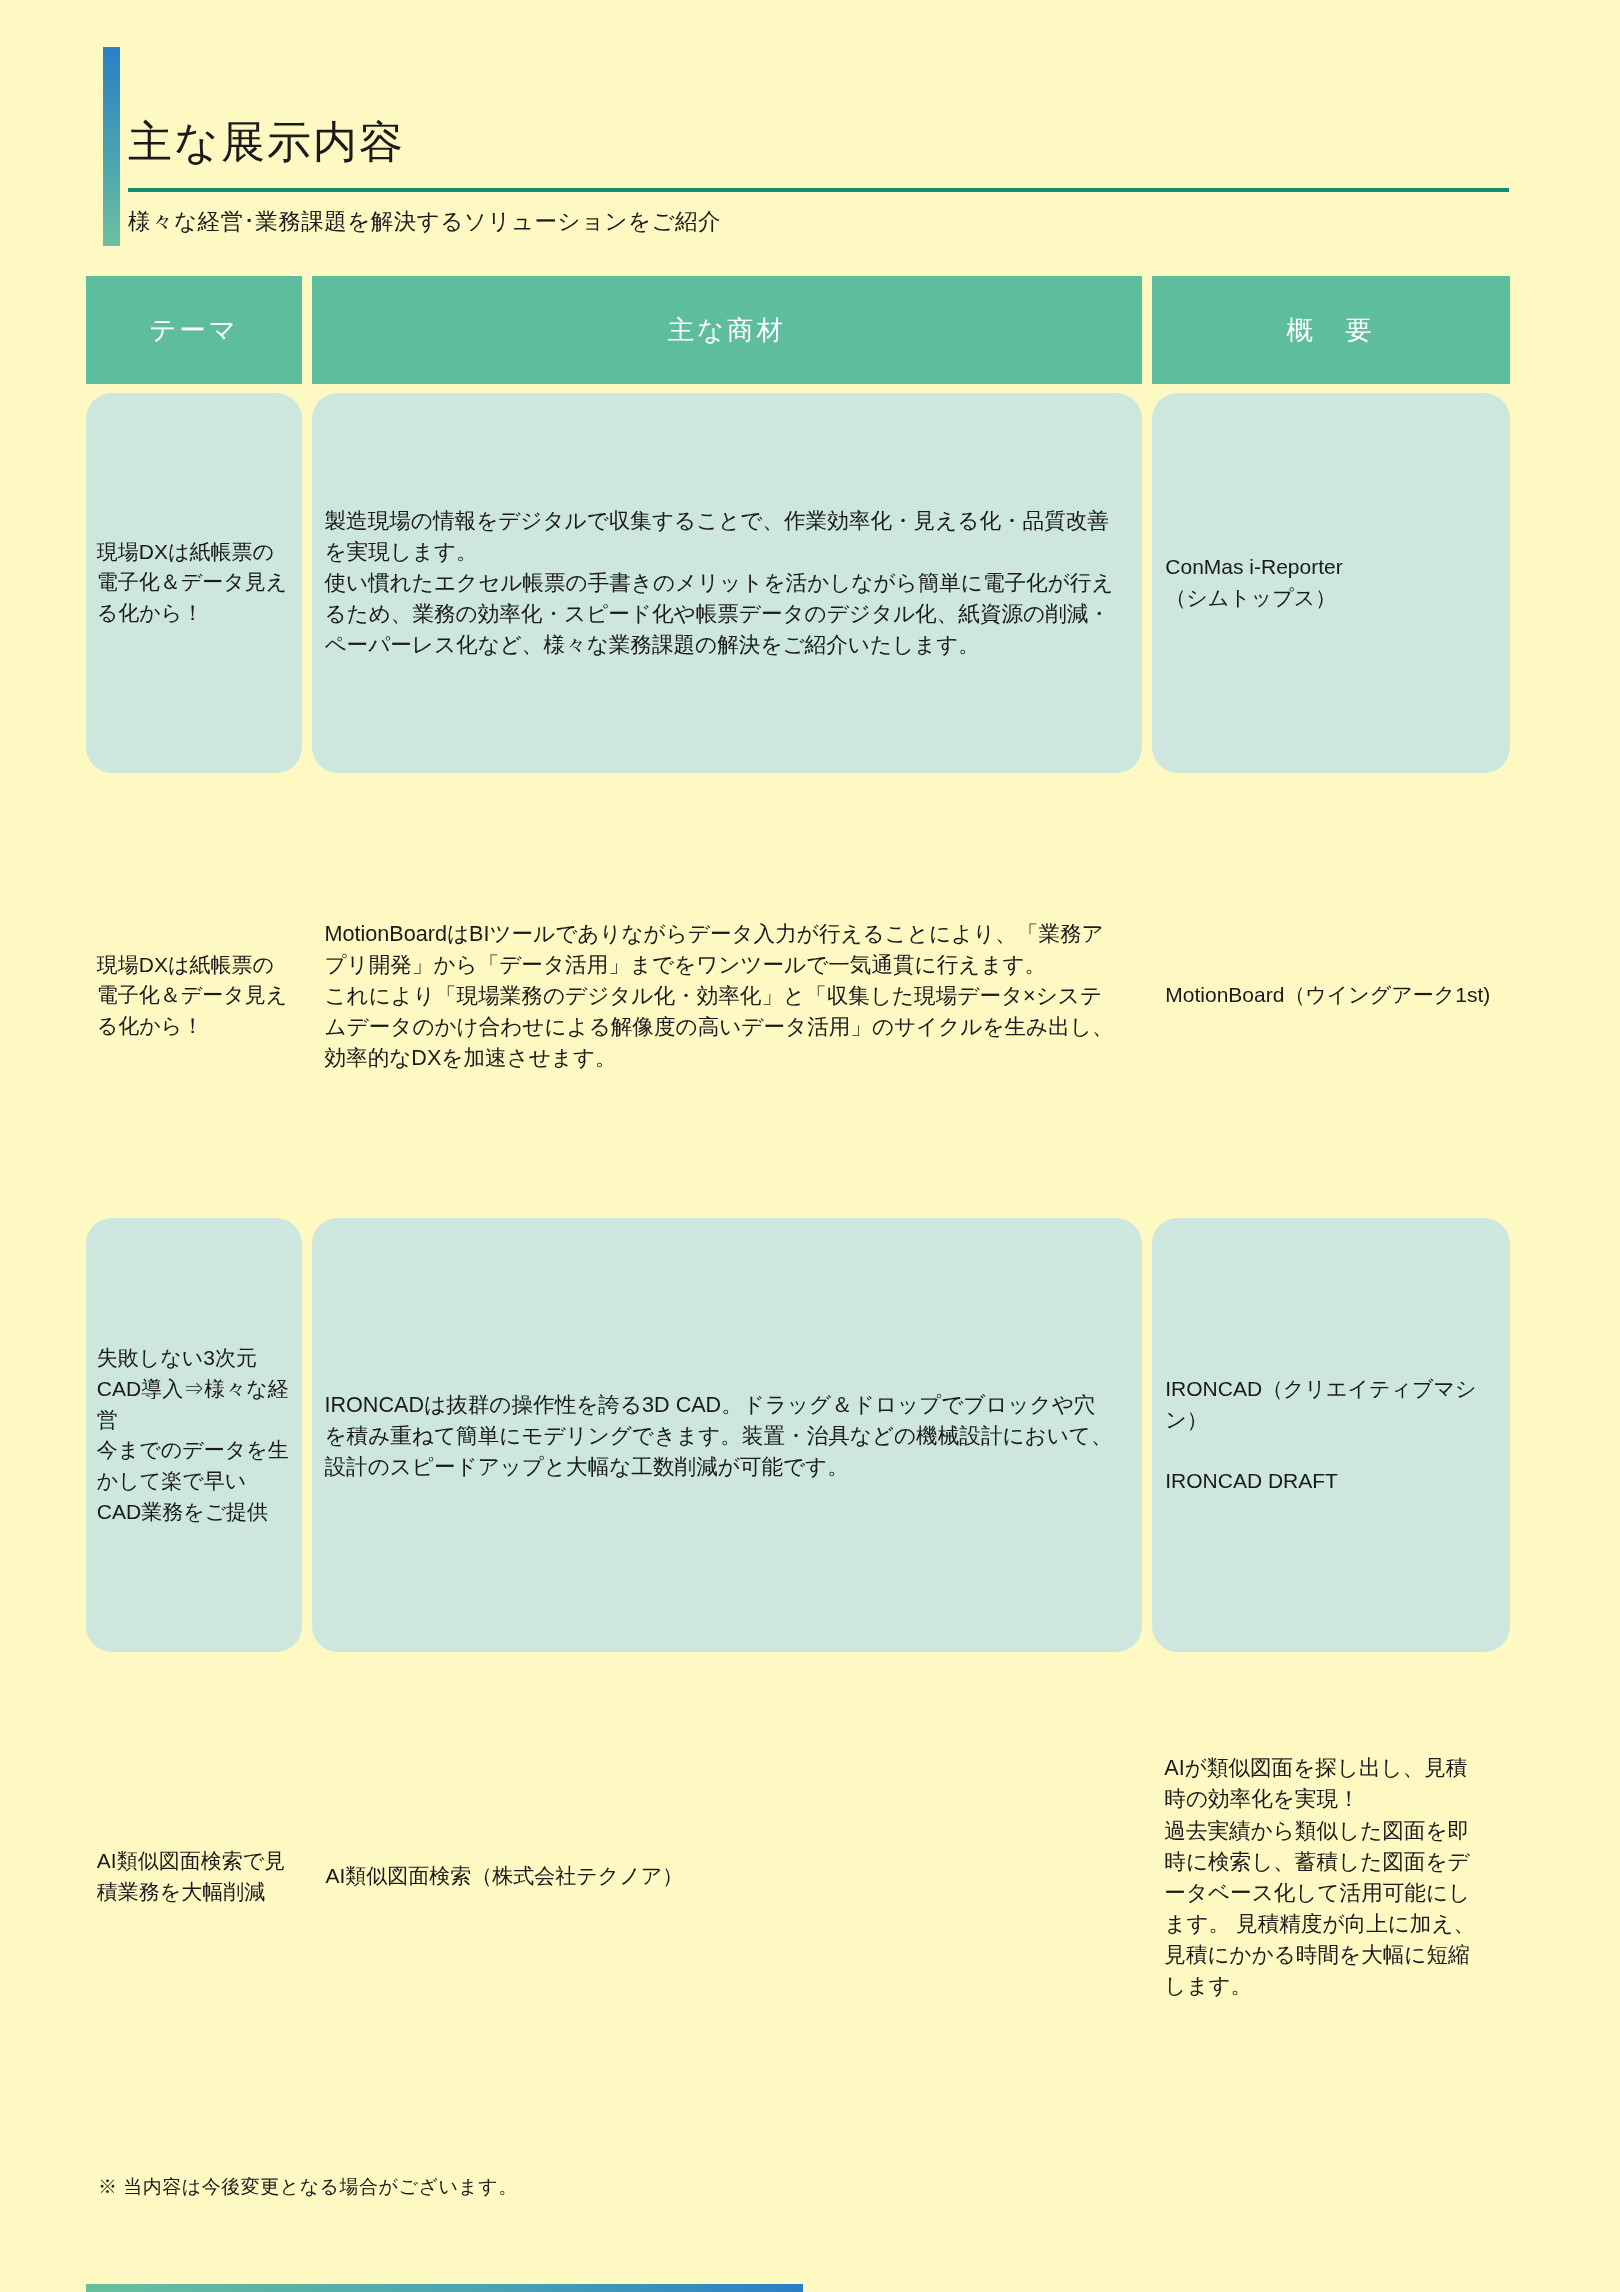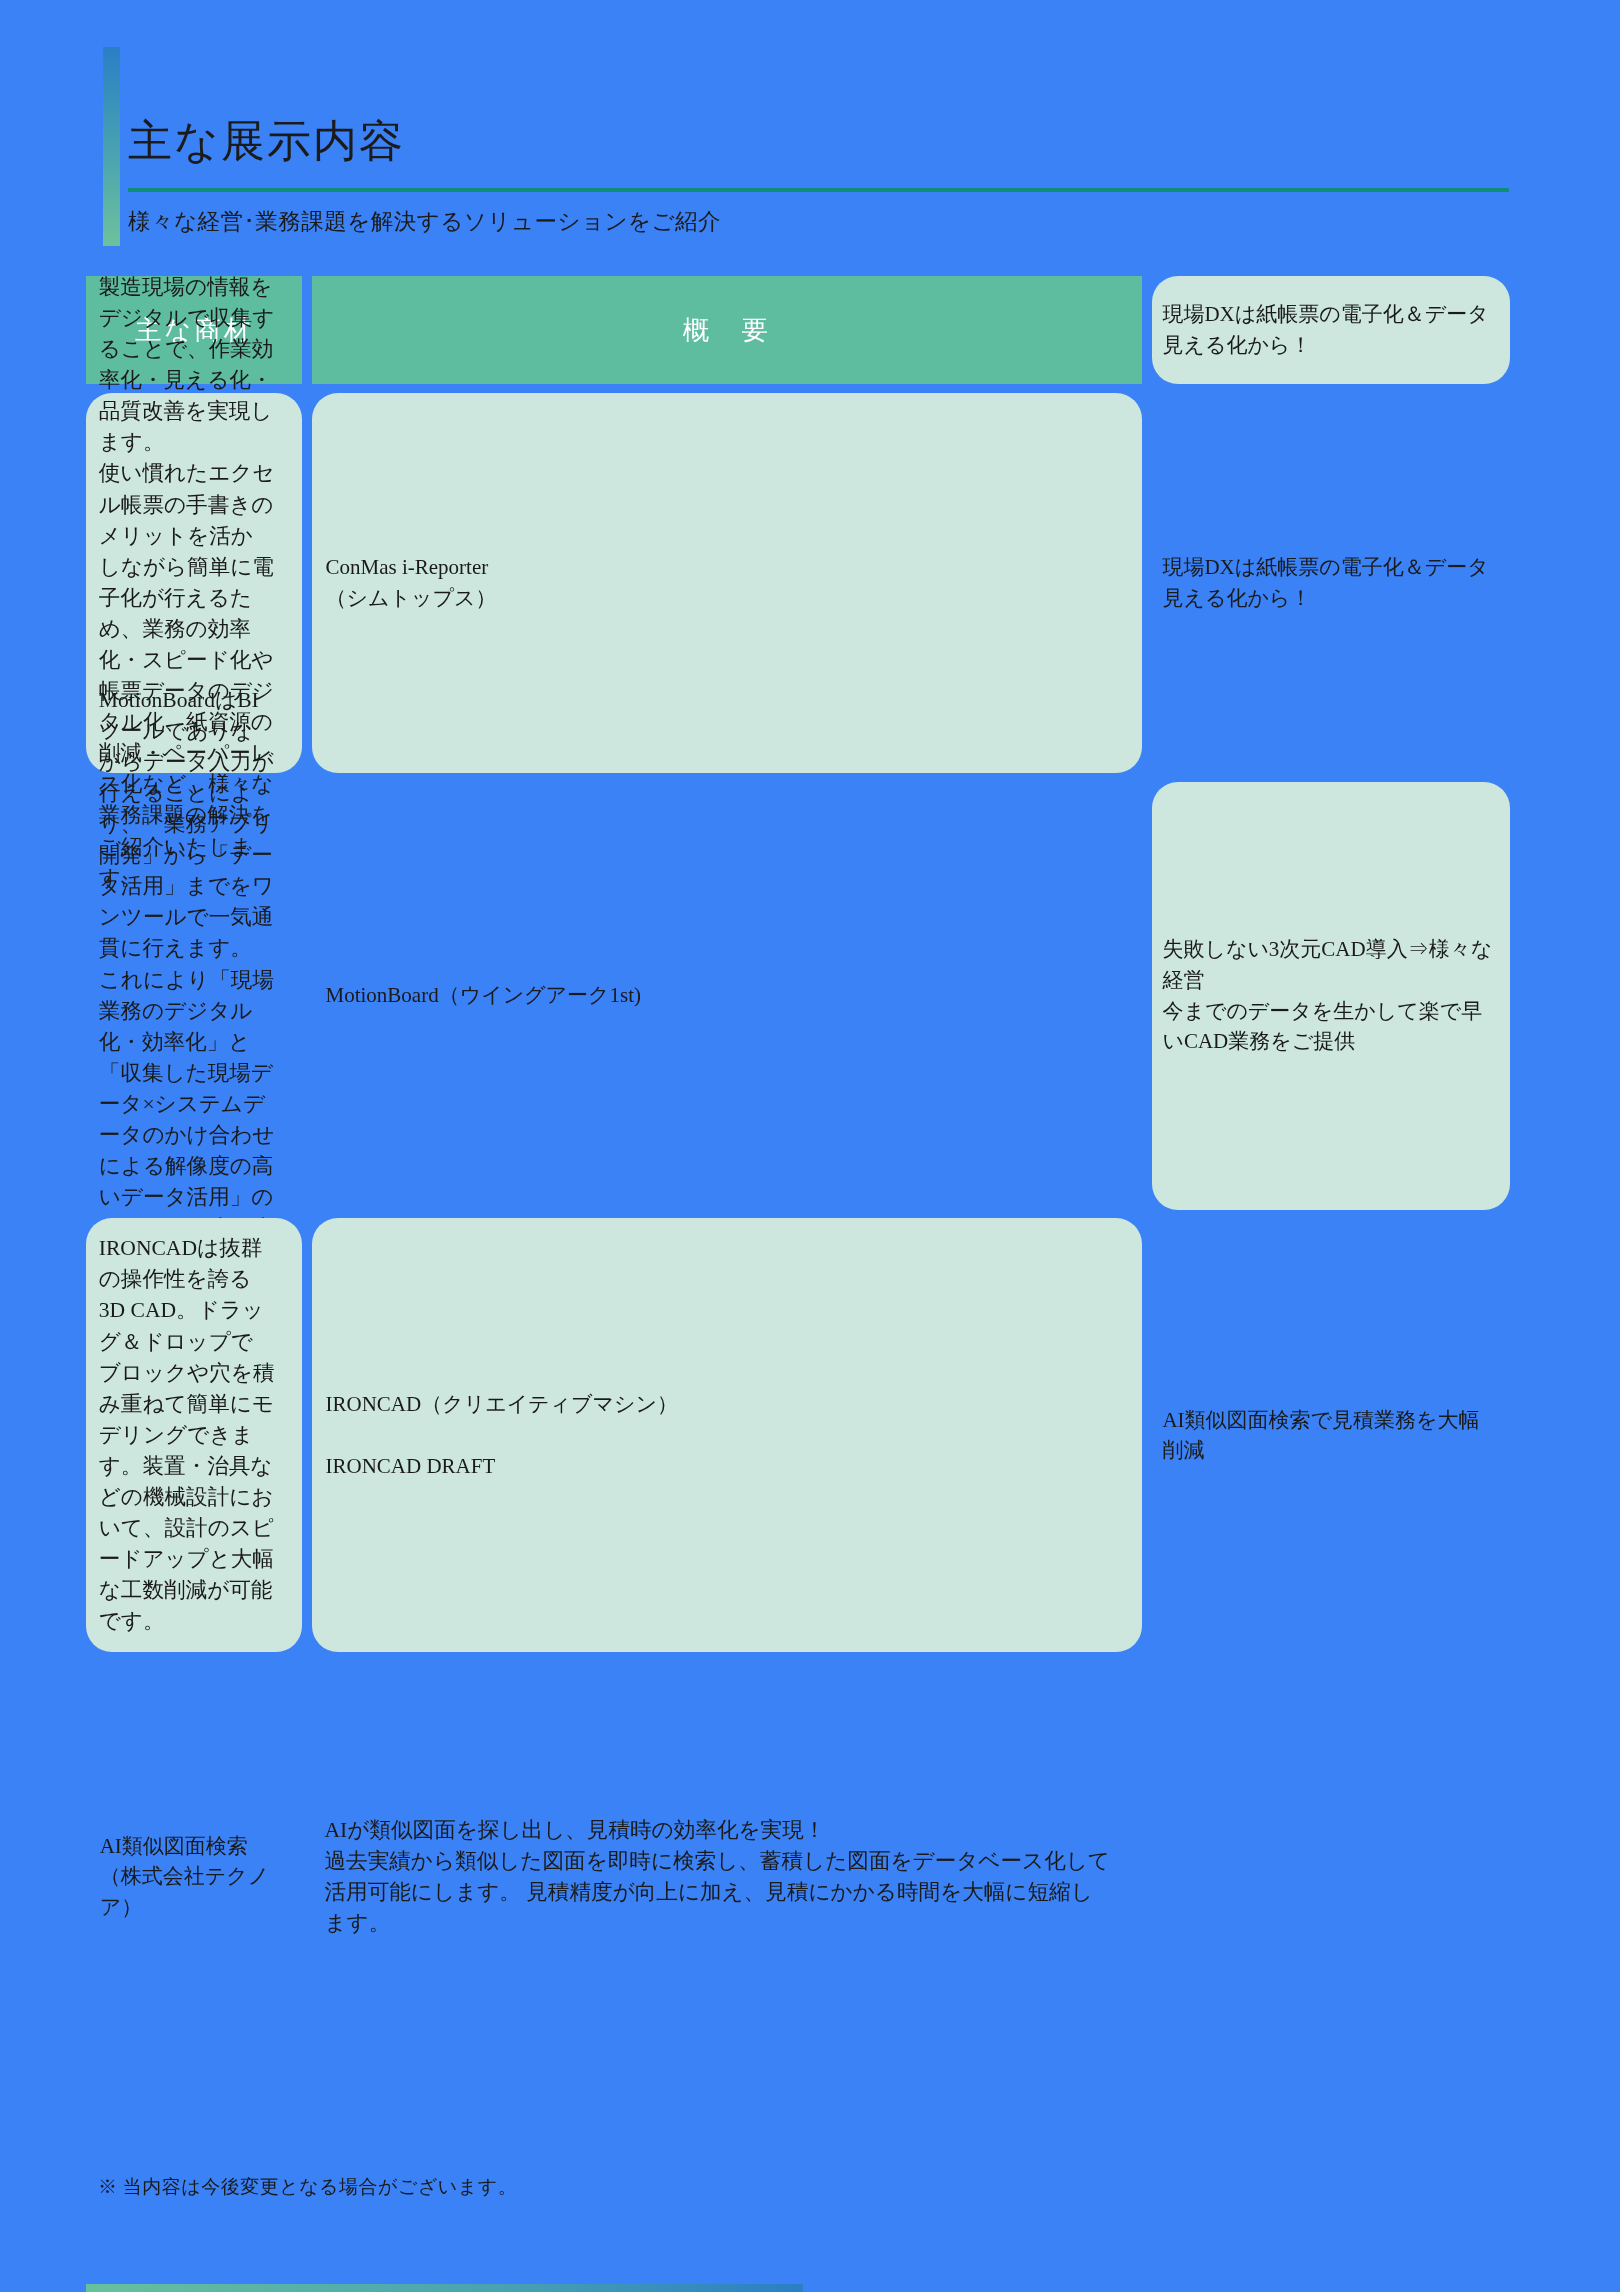--- a/index.html
+++ b/index.html
@@ -1,21 +1,21 @@
 <!DOCTYPE html>
 <html lang="ja"><head>
 <meta charset="utf-8">
 <style>
   html,body{margin:0;padding:0;background:#ffffff;}
   .page{
     position:relative;
     width:1620px;
     height:2293px;
-    background:#3b82f6;
-    font-family:Liberation Serif, serif;
+    background:#fef9c3;
+    font-family:Liberation Sans, sans-serif;
     color:#1a1a1a;
     overflow:hidden;
   }
   
   .vbar{
     position:absolute;
     left:103px; top:47px;
     width:16.7px; height:199px;
     background:linear-gradient(180deg,#2a7fc5 0%,#4aa4b0 55%,#6ec19d 100%);
   }
@@ -103,20 +103,23 @@
 <div class="page">
 
   <div class="vbar"></div>
   <h1 class="page-title">主な展示内容</h1>
   <div class="title-rule"></div>
   <div class="page-subtitle">様々な経営･業務課題を解決するソリューションをご紹介</div>
 
   <div class="exh-table">
 
     <div class="th">
+      <span class="hdr-text">テーマ</span>
+    </div>
+    <div class="th">
       <span class="hdr-text">主な商材</span>
     </div>
     <div class="th">
       <span class="hdr-text">概　要</span>
     </div>
 
     <div class="cell cell-green col-theme">
       <div class="cell-text">現場DXは紙帳票の電子化＆データ見える化から！</div>
     </div>
     <div class="cell cell-green col-summary">

